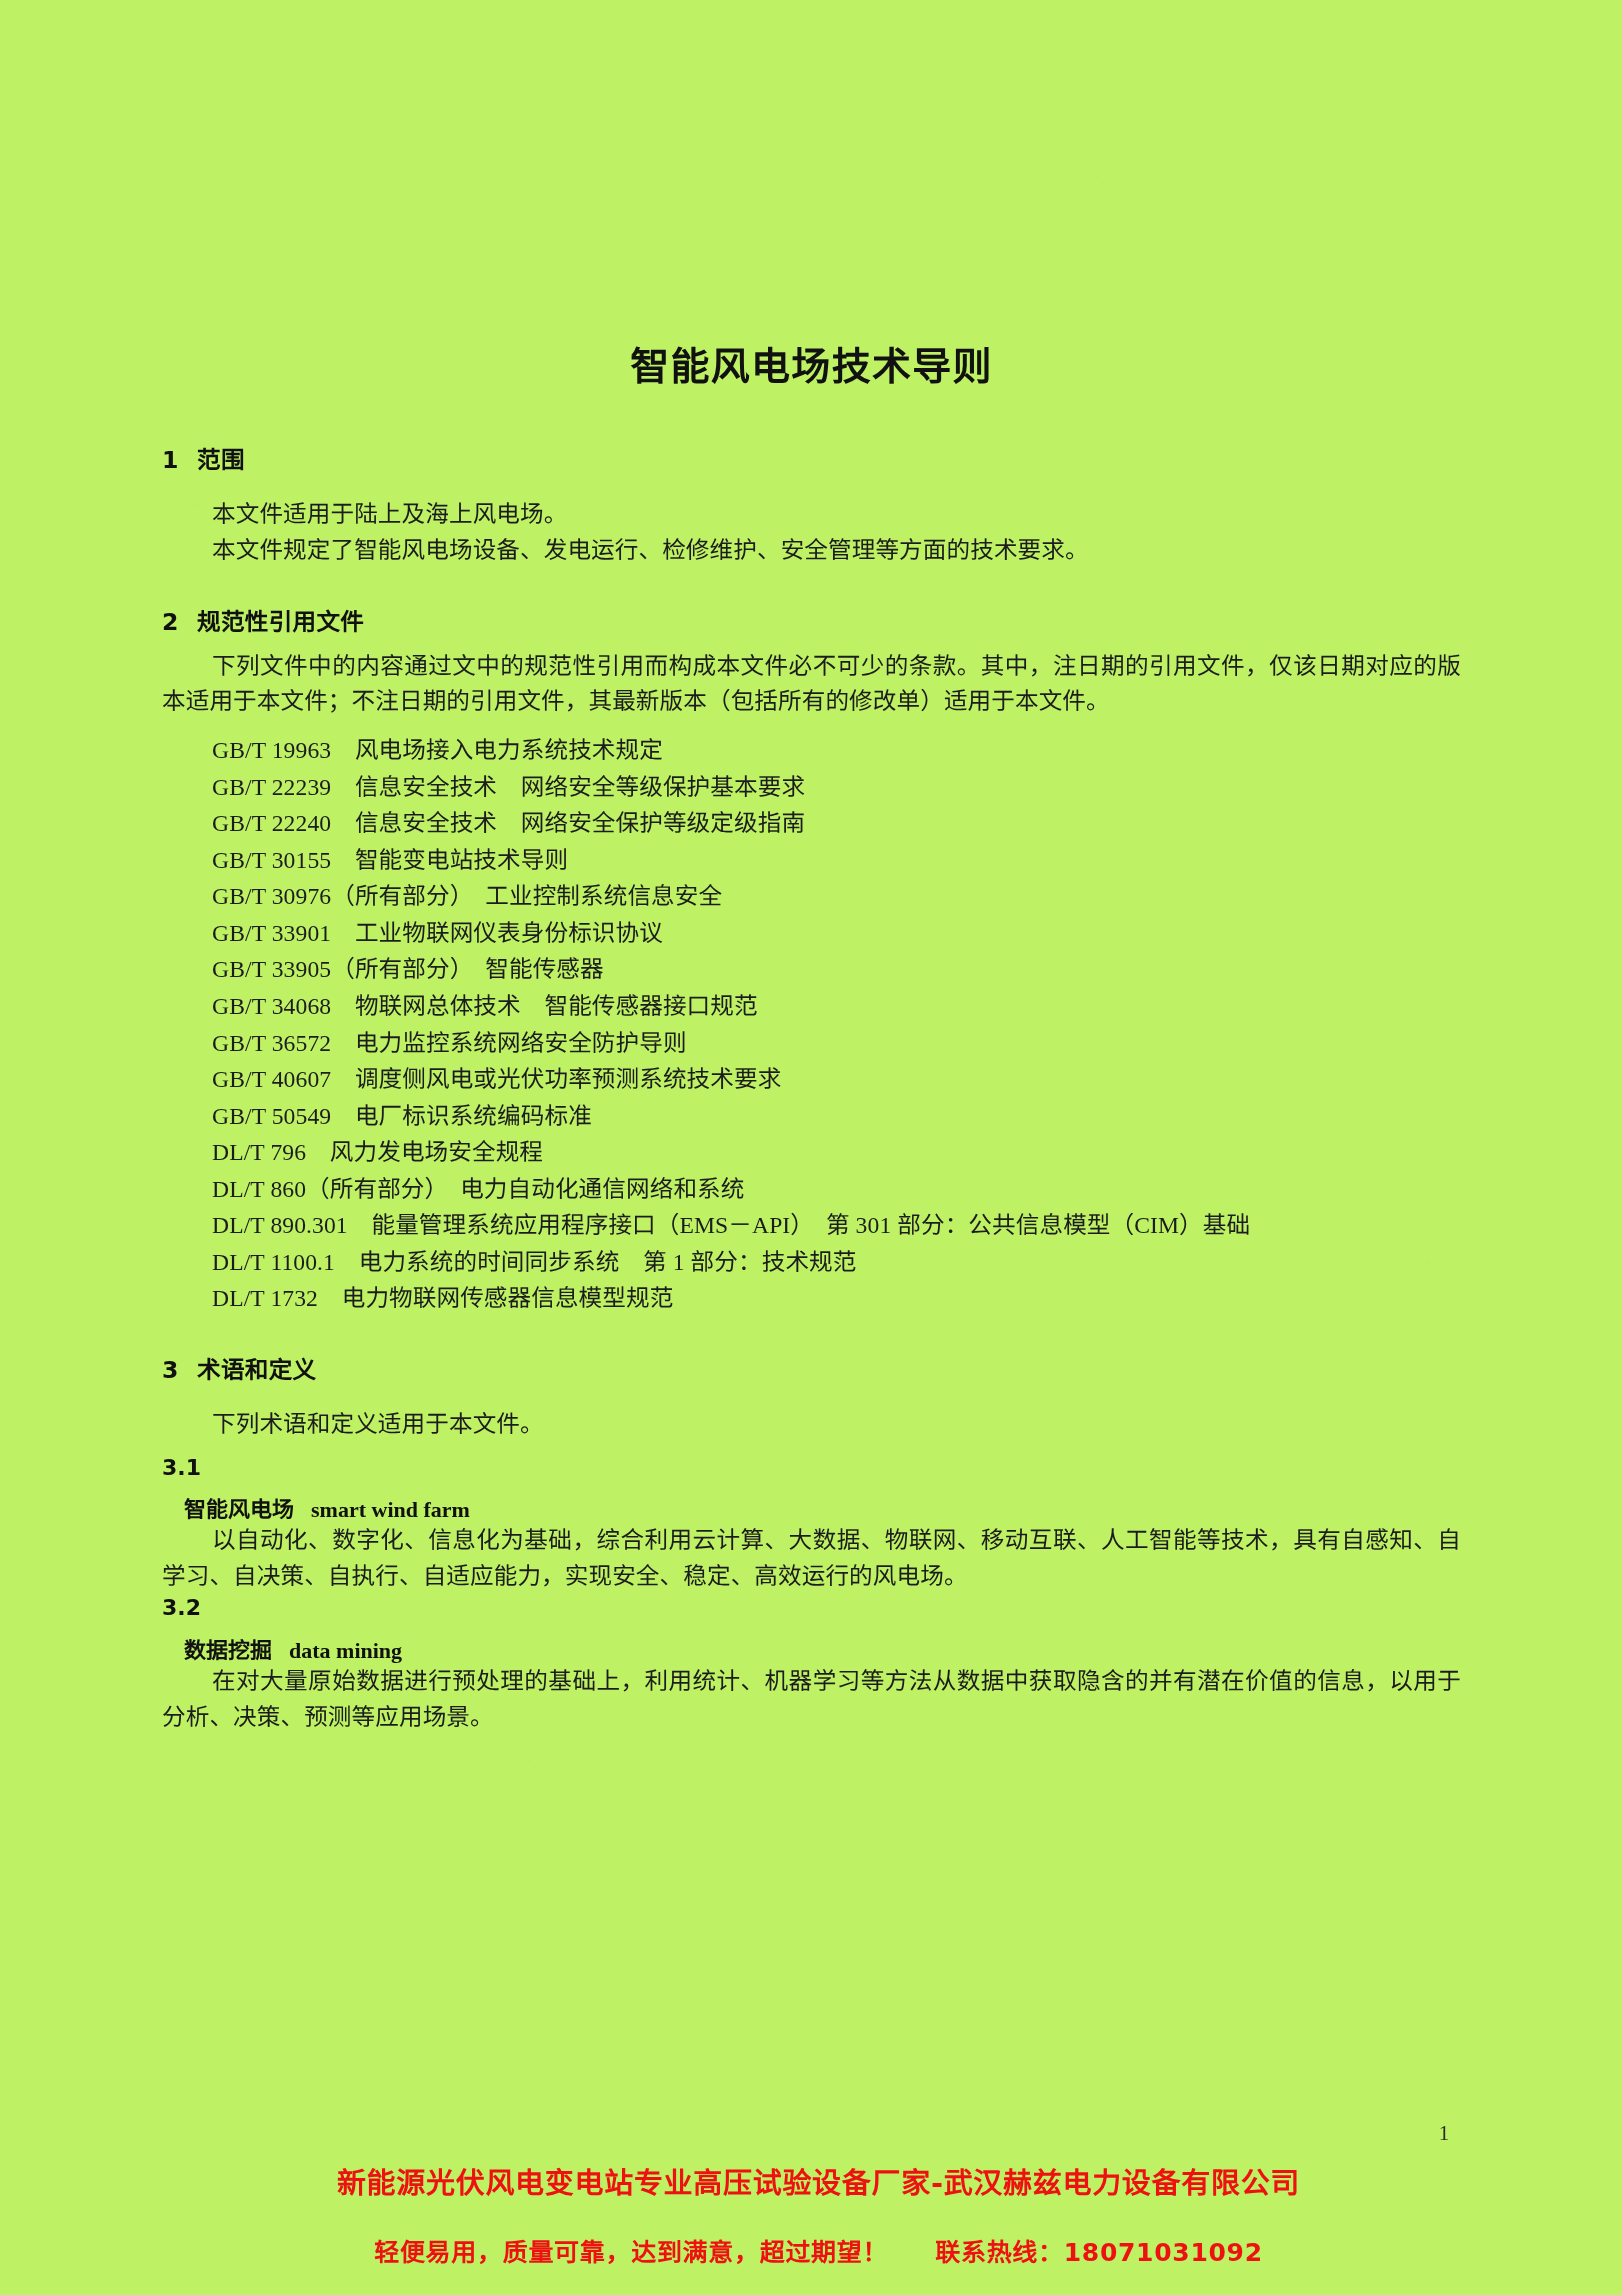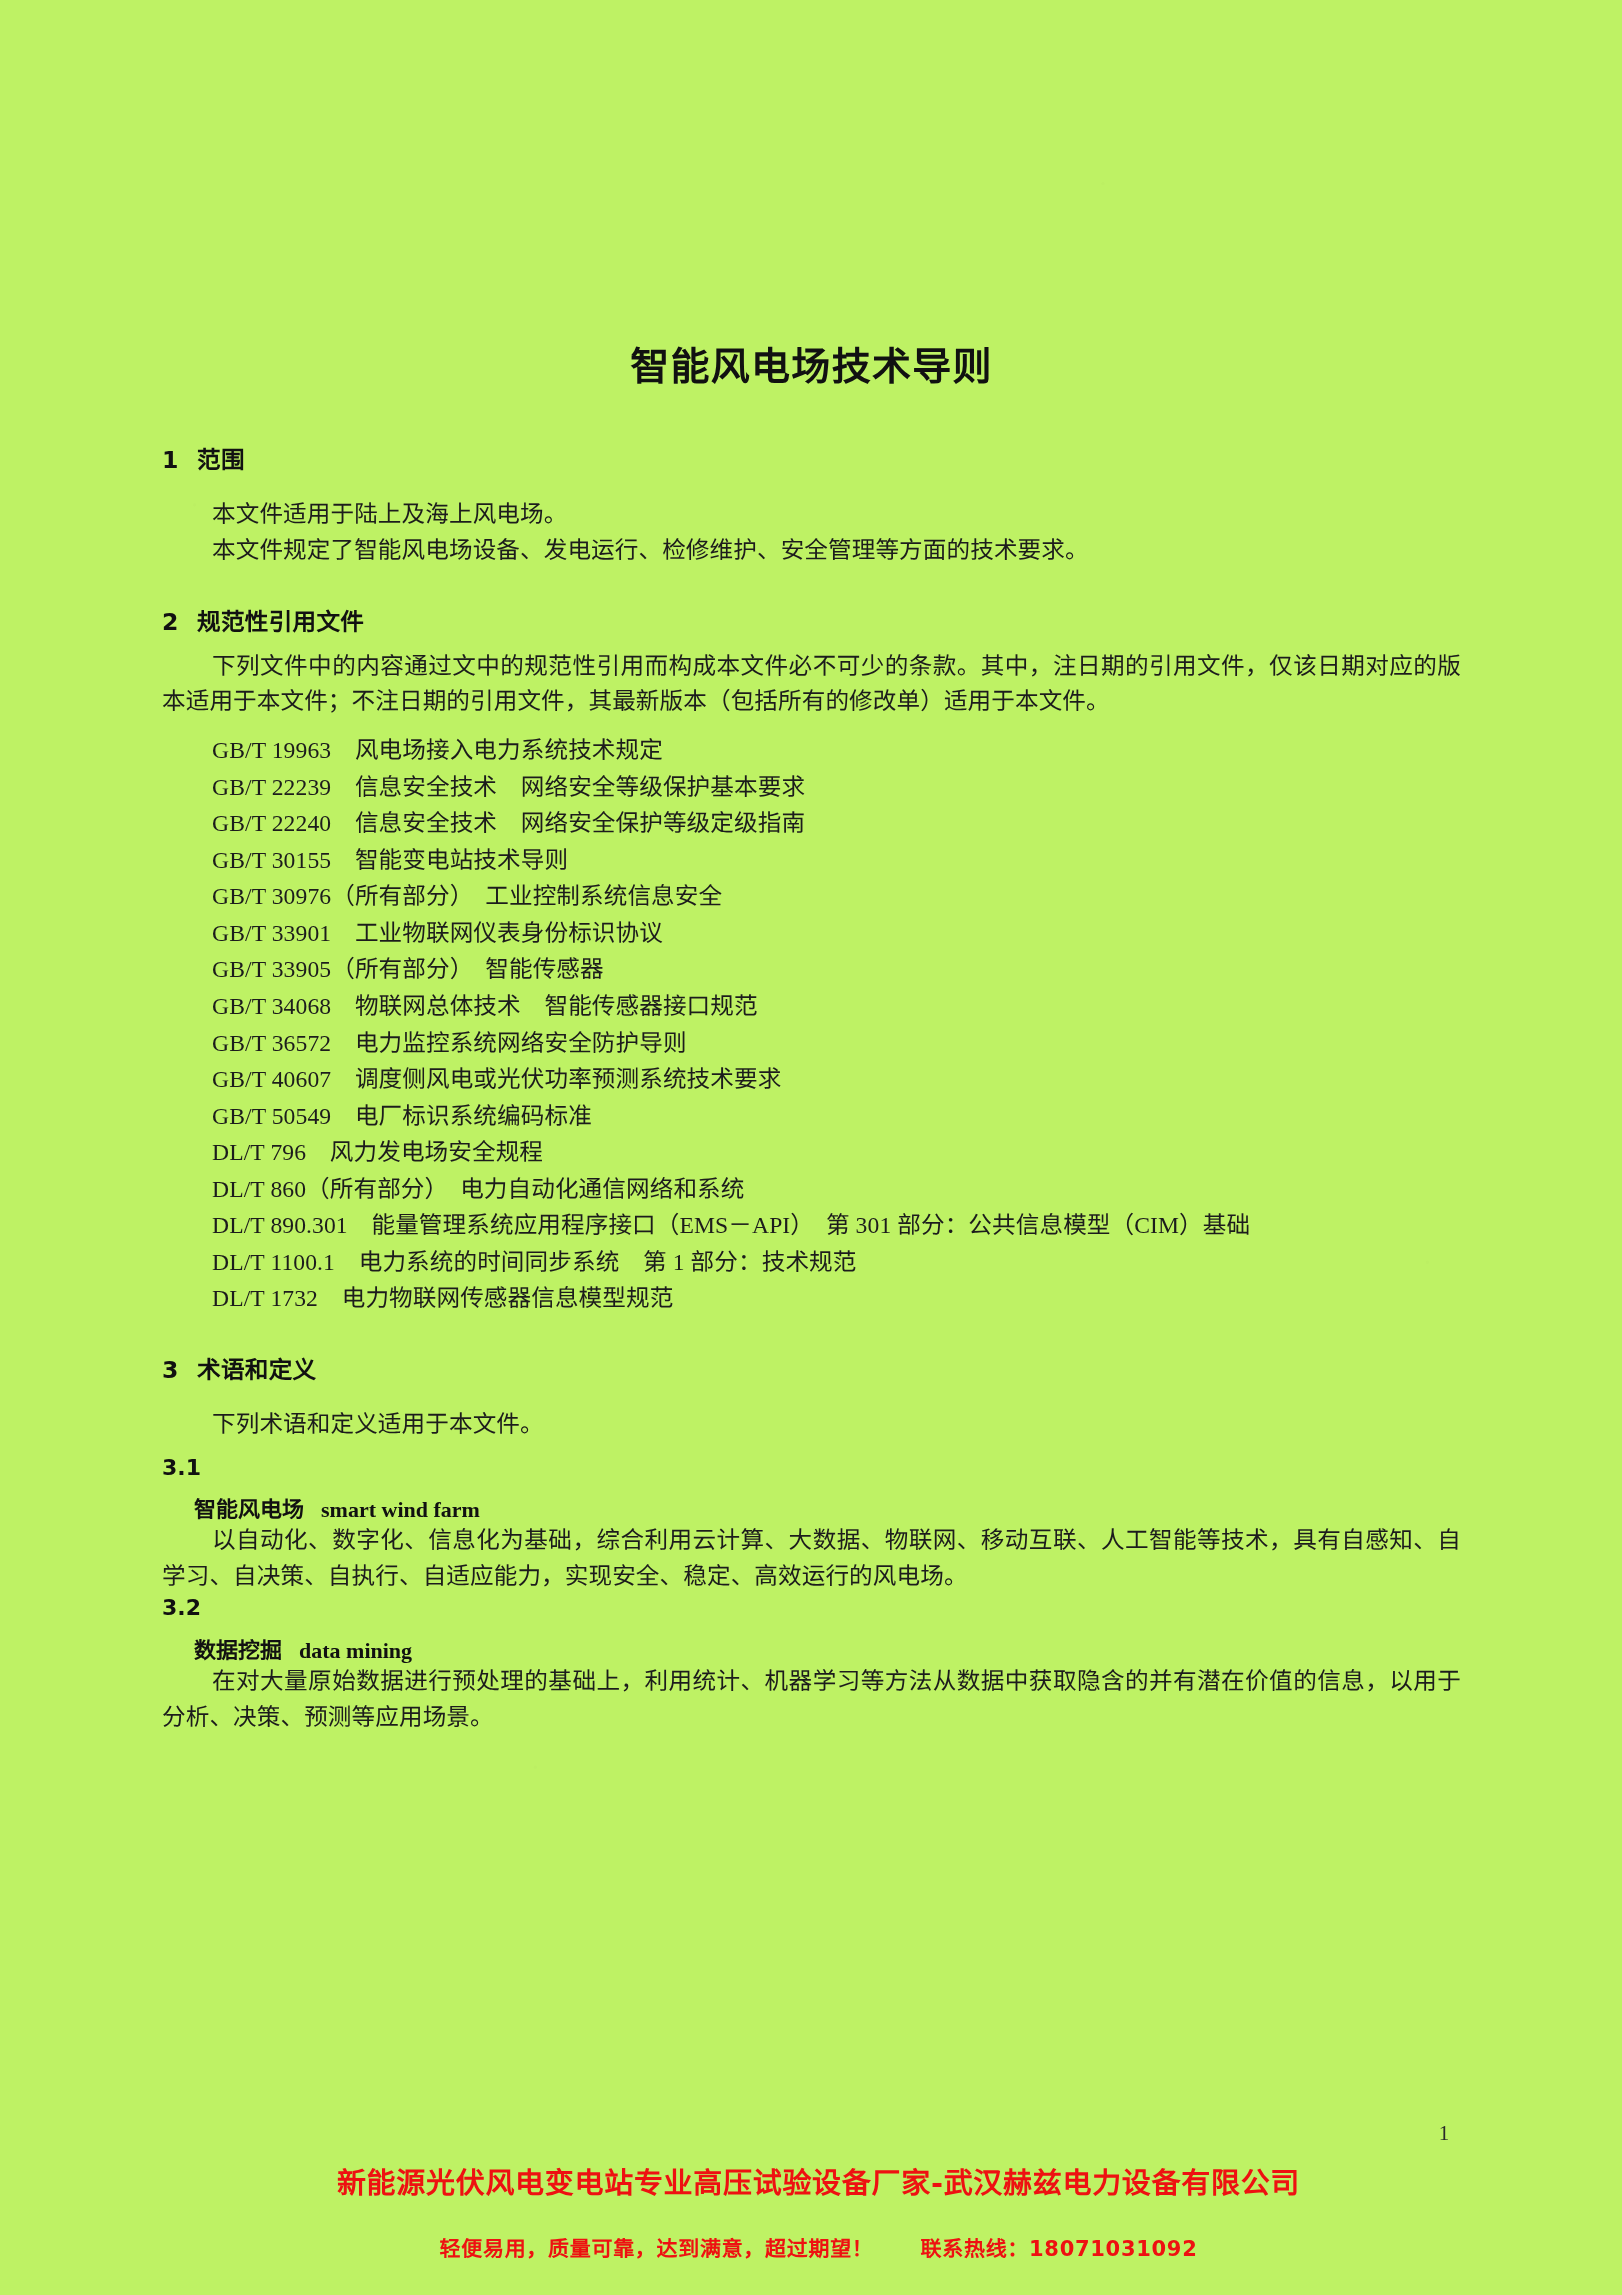--- a/index.html
+++ b/index.html
@@ -68,21 +68,21 @@
     font-family: "DejaVu Sans", "Liberation Sans", sans-serif;
     font-size: 22px;
     font-weight: 700;
     color: #111;
   }
   .term-line {
     font-family: "DejaVu Sans", "Liberation Sans", sans-serif;
     font-size: 22px;
     font-weight: 700;
     color: #111;
-    margin-left: 32px;
+    margin-left: 22px;
   }
   .term-line .en {
     font-family: "Liberation Serif", "DejaVu Serif", serif;
     font-weight: 700;
     margin-left: 17px;
   }
 
   
   .para {
     font-size: 23.6px;
@@ -142,21 +142,21 @@
   .ad-line1 {
     font-family: "DejaVu Sans", "Liberation Sans", sans-serif;
     font-weight: 700;
     font-size: 29px;
     letter-spacing: 0.7px;
     white-space: nowrap;
   }
   .ad-line2 {
     font-family: "DejaVu Sans", "Liberation Sans", sans-serif;
     font-weight: 700;
-    font-size: 21px;
+    font-size: 25px;
     letter-spacing: 0.7px;
     margin-top: 31px;
     white-space: nowrap;
   }
   .ad-line2 .hotline { margin-left: 47px; }
 </style>
 </head>
 <body>
 
 <div class="page">

